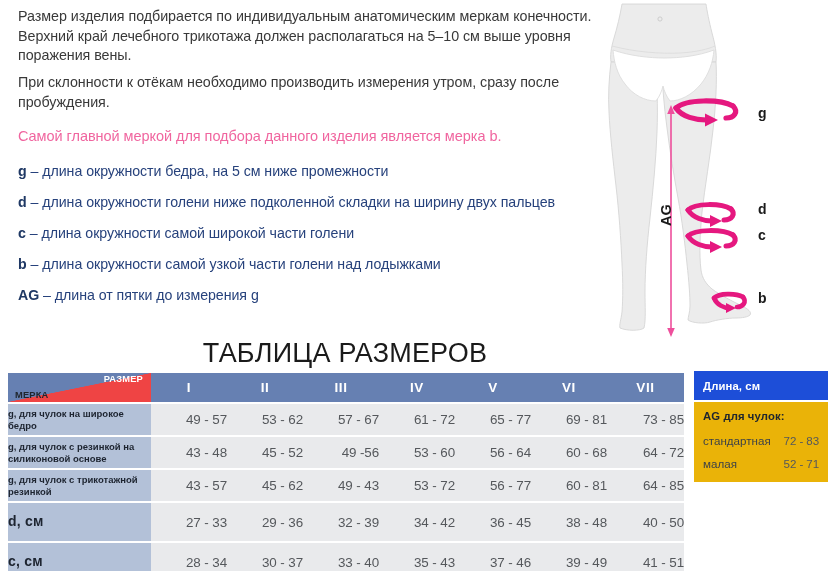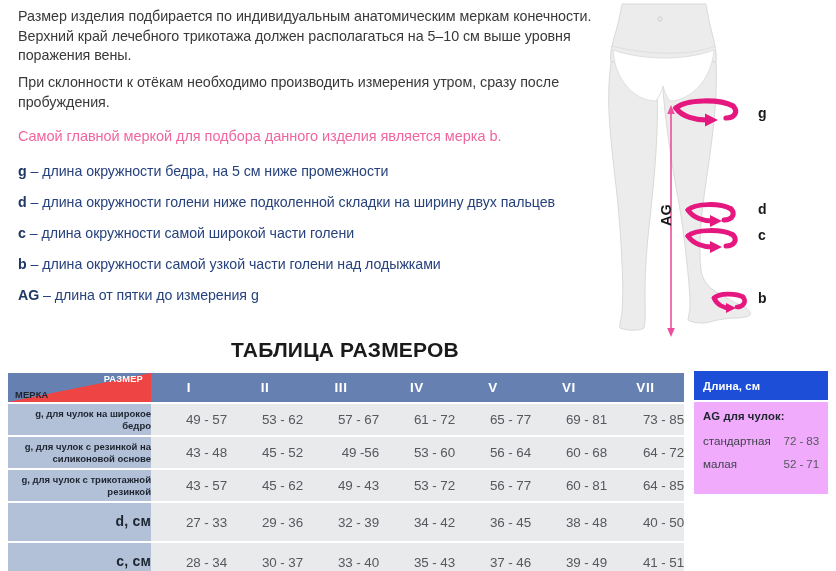--- a/index.html
+++ b/index.html
@@ -76,22 +76,22 @@
   }
   #illustration svg { display: block; }
 
   
   #table-title {
     position: absolute;
     left: 0px;
     top: 338px;
     width: 690px;
     text-align: center;
-    font-size: 21px;
-    font-weight: bold;
+    font-size: 27px;
+    font-weight: normal;
     color: #1a1a1a;
     letter-spacing: 0.2px;
   }
 
   
   #size-table {
     position: absolute;
     left: 8px;
     top: 371px;
     width: 676px;
@@ -147,21 +147,21 @@
     text-align: center;
     vertical-align: middle;
     letter-spacing: 0.6px;
   }
 
   .merka-cell {
     background: #b3c1d8;
     color: #1d2430;
     font-size: 9.5px;
     font-weight: bold;
-    text-align: right;
+    text-align: left;
     vertical-align: middle;
     line-height: 11.5px;
     padding: 2px 4px;
   }
   .merka-cell.big {
     font-size: 14px;
     letter-spacing: 0.2px;
   }
   .val-cell {
     background: #e9eaec;
@@ -188,22 +188,22 @@
     font-size: 11.3px;
     font-weight: bold;
     display: flex;
     align-items: center;
     padding-left: 9px;
     box-sizing: border-box;
     letter-spacing: 0.1px;
   }
   #length-body {
     margin-top: 2px;
-    background: #f0abfc;
-    padding: 6px 9px 17px 9px;
+    background: #eab308;
+    padding: 6px 9px 5px 9px;
     box-sizing: border-box;
   }
   #length-subtitle {
     font-size: 11.3px;
     font-weight: bold;
     color: #20262e;
     padding: 2px 0 9px 0;
     letter-spacing: 0.1px;
   }
   .len-row {

